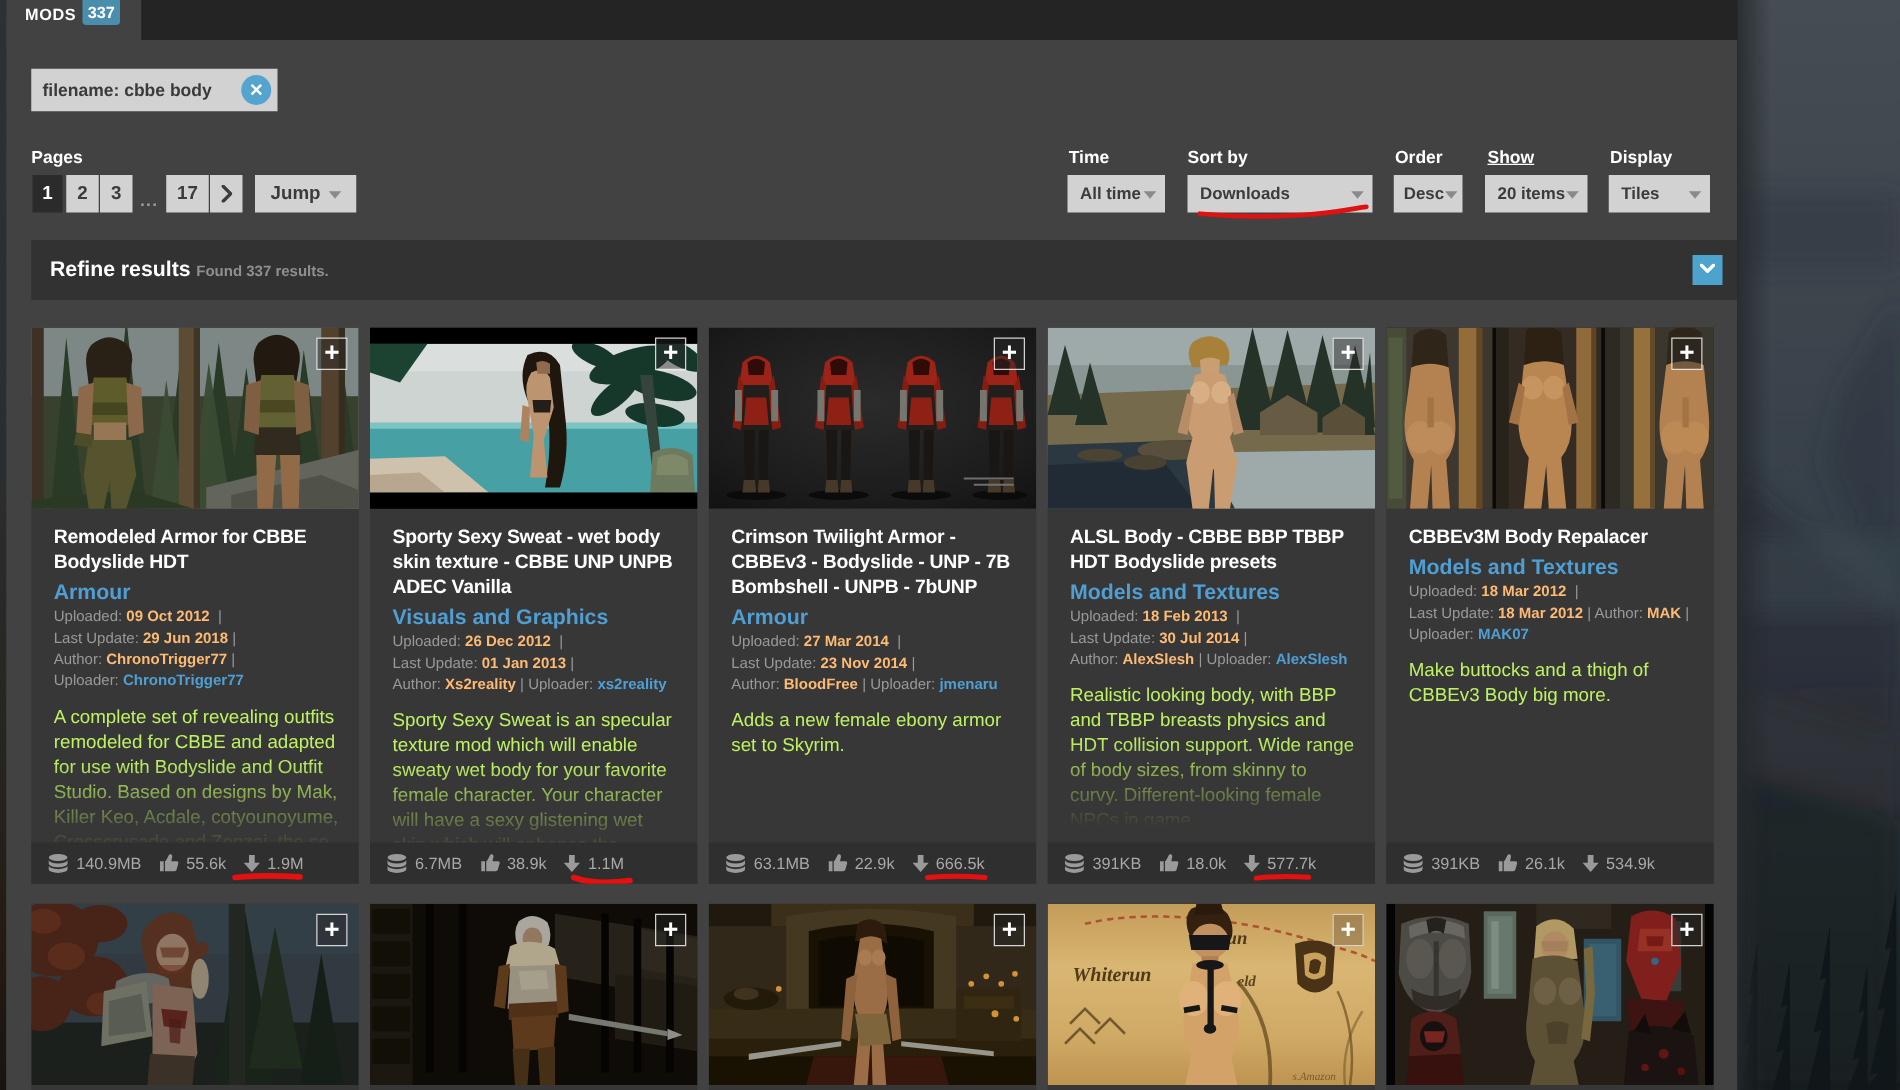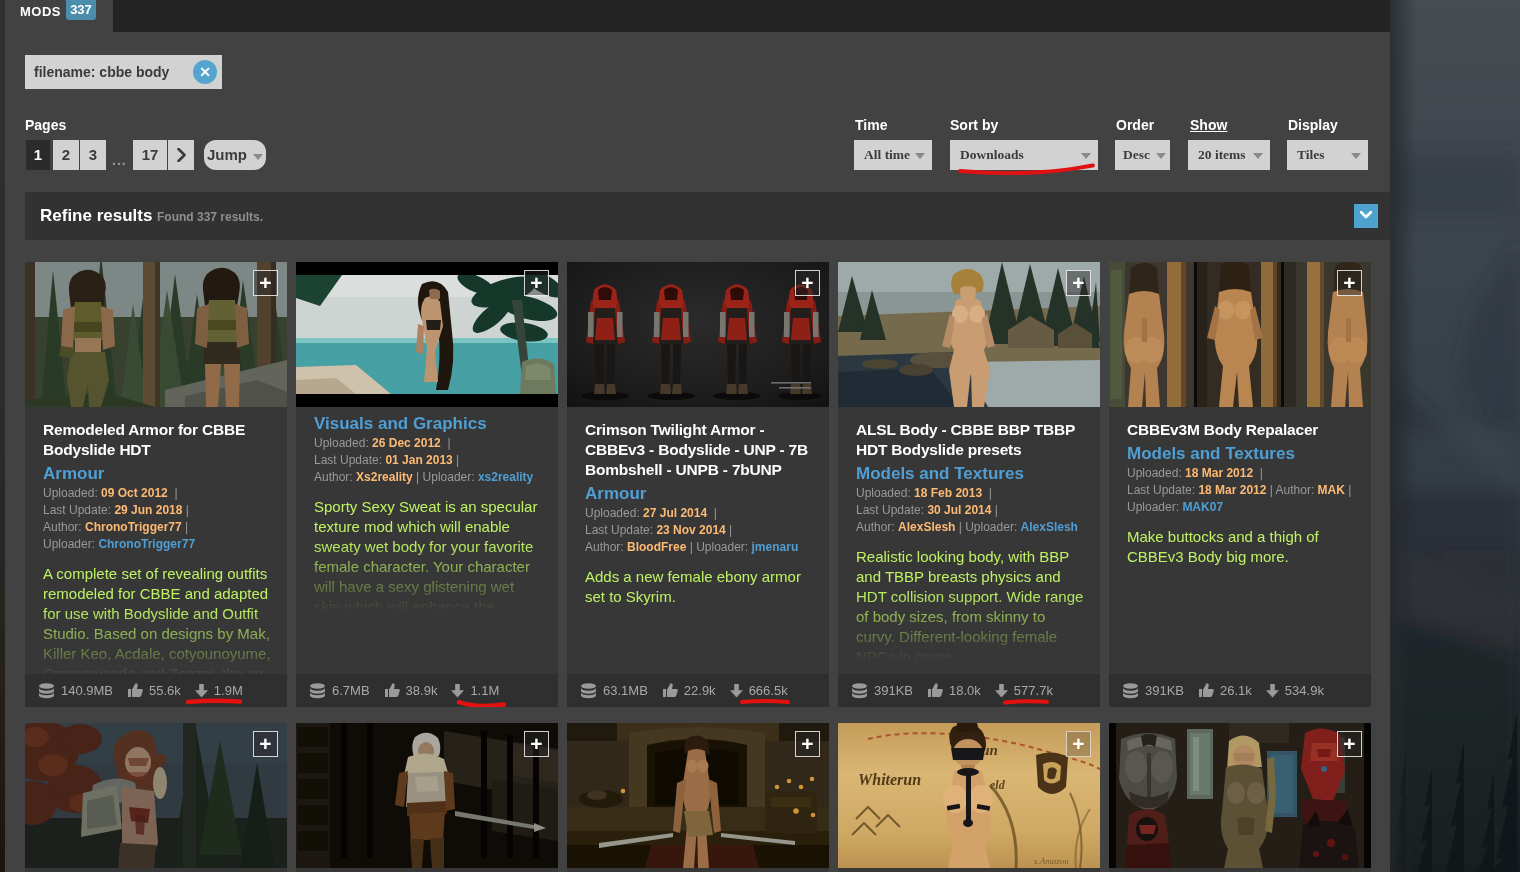--- a/index.html
+++ b/index.html
@@ -17,21 +17,21 @@
 .pill { position:absolute; left:20px; top:55px; width:197px; height:34px; background:#d2d2d2; }
 .pill span { position:absolute; left:9px; top:9px; font-size:14px; font-weight:bold; color:#3a3a3a; }
 .pill .x { position:absolute; right:5px; top:5px; width:24px; height:24px; border-radius:50%; background:#54a4cf;
   color:#fff; font-size:14px; font-weight:bold; text-align:center; line-height:24px; }
 .lbl { position:absolute; top:117px; font-size:14px; font-weight:bold; color:#fff; }
 .btn { position:absolute; top:140px; height:30px; background:#d2d2d2; color:#3c3c3c; font-size:15px; font-weight:bold;
   text-align:center; line-height:30px; }
 .btn.dark { background:#2b2b2b; color:#fff; }
 .dots { position:absolute; top:152px; color:#9a9a9a; font-size:14px; font-weight:bold; letter-spacing:1px; }
 .dd { position:absolute; top:140px; height:30px; background:#d2d2d2; color:#3c3c3c; font-size:13.5px; font-weight:bold;
-  line-height:30px; padding-left:10px;font-family:Liberation Serif, serif; }
+  line-height:30px; padding-left:10px; }
 .dd .tri { position:absolute; right:7px; top:13px; width:0; height:0; border-left:5px solid transparent;
   border-right:5px solid transparent; border-top:6px solid #8a8a8a; }
 #refine { position:absolute; left:20px; top:192px; width:1365px; height:48px; background:#323232;text-decoration:underline; }
 #refine .t1 { position:absolute; left:15px; top:14px; font-size:17px; font-weight:bold; color:#fff; }
 #refine .t2 { position:absolute; left:132px; top:18px; font-size:12px; font-weight:bold; color:#8f8f8f; }
 #refine .bluebtn { position:absolute; right:12px; top:12px; width:24px; height:24px; background:#4da3cd; }
 #refine .bluebtn svg { display:block; margin:7px auto 0; }
 .tile { position:absolute; width:262px; height:445px; background:#373737; overflow:hidden; }
 .tile .img { width:262px; height:145px; display:block; }
 .plus { position:absolute; top:8px; right:9px; width:25px; height:26px; border:1px solid rgba(255,255,255,0.8);
@@ -64,21 +64,21 @@
       </div>
     <div class="lbl" style="left:20px;">Pages</div>
     <div class="btn dark" style="left:21px; width:24px;">1</div>
     <div class="btn" style="left:48px; width:26px;">2</div>
     <div class="btn" style="left:75px; width:26px;">3</div>
     <div class="dots" style="left:107px;">...</div>
     <div class="btn" style="left:128px; width:34px;">17</div>
     <div class="btn" style="left:163px; width:26px;"><svg width="9" height="14" viewBox="0 0 9 14" style="margin-top:8px;">
           <path d="M1.5,1 L7.5,7 L1.5,13" fill="none" stroke="#3c3c3c" stroke-width="2.6" stroke-linecap="round" stroke-linejoin="round"></path>
         </svg></div>
-    <div class="btn" style="left:199px; width:62px;border-radius:12px;">Jump <span style="display:inline-block;width:0;height:0;border-left:5px solid transparent;border-right:5px solid transparent;border-top:6px solid #8a8a8a;margin-left:2px;"></span></div>
+    <div class="btn" style="left:199px; width:81px;">Jump <span style="display:inline-block;width:0;height:0;border-left:5px solid transparent;border-right:5px solid transparent;border-top:6px solid #8a8a8a;margin-left:2px;"></span></div>
     <div class="lbl" style="left:850px;">Time</div>
     <div class="lbl" style="left:945px;">Sort by</div>
     <div class="lbl" style="left:1111px;">Order</div>
     <div class="lbl" style="left:1185px;text-decoration:underline;">Show</div>
     <div class="lbl" style="left:1283px;">Display</div>
     <div class="dd" style="left:849px; width:78px;">All time<span class="tri"></span></div>
     <div class="dd" style="left:945px; width:148px;">Downloads<span class="tri"></span></div>
     <div class="dd" style="left:1110px; width:55px; padding-left:8px;">Desc<span class="tri" style="right:4px;"></span></div>
     <div class="dd" style="left:1183px; width:82px;">20 items<span class="tri"></span></div>
     <div class="dd" style="left:1282px; width:81px;">Tiles<span class="tri"></span></div>
@@ -193,20 +193,21 @@
           <path d="M129,36 Q139,31 144,40 L147,64 L139,90 L142,120 L128,120 L131,86 L126,58 Q123,45 129,36 Z" fill="#bd9470"></path>
           <path d="M130,58 L145,58 L144,68 L131,68 Z" fill="#241e1a"></path>
           <path d="M133,28 Q139,25 144,29 L144,37 L134,37 Z" fill="#8f6a4c"></path>
           <path d="M128,64 L122,62 L120,90 L127,92 Z" fill="#ad8260"></path>
         </g>
         <rect y="0" width="262" height="13" fill="#000"></rect>
         <rect y="132" width="262" height="13" fill="#000"></rect>
       </svg>
       <div class="plus">+</div>
       <div class="tbody">
+        <h3>Sporty Sexy Sweat - wet body<br>skin texture - CBBE UNP UNPB<br>ADEC Vanilla</h3>
         <div class="cat">Visuals and Graphics</div>
         <div class="meta">Uploaded: <b>26 Dec 2012</b> &nbsp;|<br>Last Update: <b>01 Jan 2013</b> |<br>Author: <b>Xs2reality</b> | Uploader: <a>xs2reality</a></div>
         <div class="desc">Sporty Sexy Sweat is an specular<br>texture mod which will enable<br>sweaty wet body for your favorite<br>female character. Your character<br>will have a sexy glistening wet<br>skin which will enhance the</div>
       </div>
       <div class="stats"><svg width="17" height="16" viewBox="0 0 17 16">
             <g fill="#9a9a9a">
               <ellipse cx="8.5" cy="3" rx="7.5" ry="2.8"></ellipse>
               <path d="M1,5 A7.5,2.8 0 0 0 16,5 L16,8 A7.5,2.8 0 0 1 1,8 Z"></path>
               <path d="M1,9.5 A7.5,2.8 0 0 0 16,9.5 L16,12.5 A7.5,2.8 0 0 1 1,12.5 Z"></path>
             </g>
@@ -255,21 +256,21 @@
         <use href="#m1" x="196"></use>
         <g fill="#777" opacity="0.9">
             <rect x="204" y="120" width="40" height="1.6"></rect>
             <rect x="212" y="125" width="32" height="1.6"></rect>
           </g>
       </svg>
       <div class="plus">+</div>
       <div class="tbody">
         <h3>Crimson Twilight Armor -<br>CBBEv3 - Bodyslide - UNP - 7B<br>Bombshell - UNPB - 7bUNP</h3>
         <div class="cat">Armour</div>
-        <div class="meta">Uploaded: <b>27 Jul 2014</b> &nbsp;|<br>Last Update: <b>23 Nov 2014</b> |<br>Author: <b>BloodFree</b> | Uploader: <a>jmenaru</a></div>
+        <div class="meta">Uploaded: <b>27 Mar 2014</b> &nbsp;|<br>Last Update: <b>23 Nov 2014</b> |<br>Author: <b>BloodFree</b> | Uploader: <a>jmenaru</a></div>
         <div class="desc">Adds a new female ebony armor<br>set to Skyrim.</div>
       </div>
       <div class="stats"><svg width="17" height="16" viewBox="0 0 17 16">
             <g fill="#9a9a9a">
               <ellipse cx="8.5" cy="3" rx="7.5" ry="2.8"></ellipse>
               <path d="M1,5 A7.5,2.8 0 0 0 16,5 L16,8 A7.5,2.8 0 0 1 1,8 Z"></path>
               <path d="M1,9.5 A7.5,2.8 0 0 0 16,9.5 L16,12.5 A7.5,2.8 0 0 1 1,12.5 Z"></path>
             </g>
           </svg>63.1MB<span class="sp"></span><svg width="16" height="15" viewBox="0 0 16 15">
             <path fill="#9a9a9a" d="M1,6 L4,6 L4,14 L1,14 Z M5,14 L12.5,14 Q14,14 14.3,12.6 L15.8,7.4 Q16,6 14.5,6 L10,6 L10.8,2.3 Q11,0.8 9.6,0.4 Q8.4,0.1 7.9,1.3 L5.8,5.4 L5,6 Z"></path>

